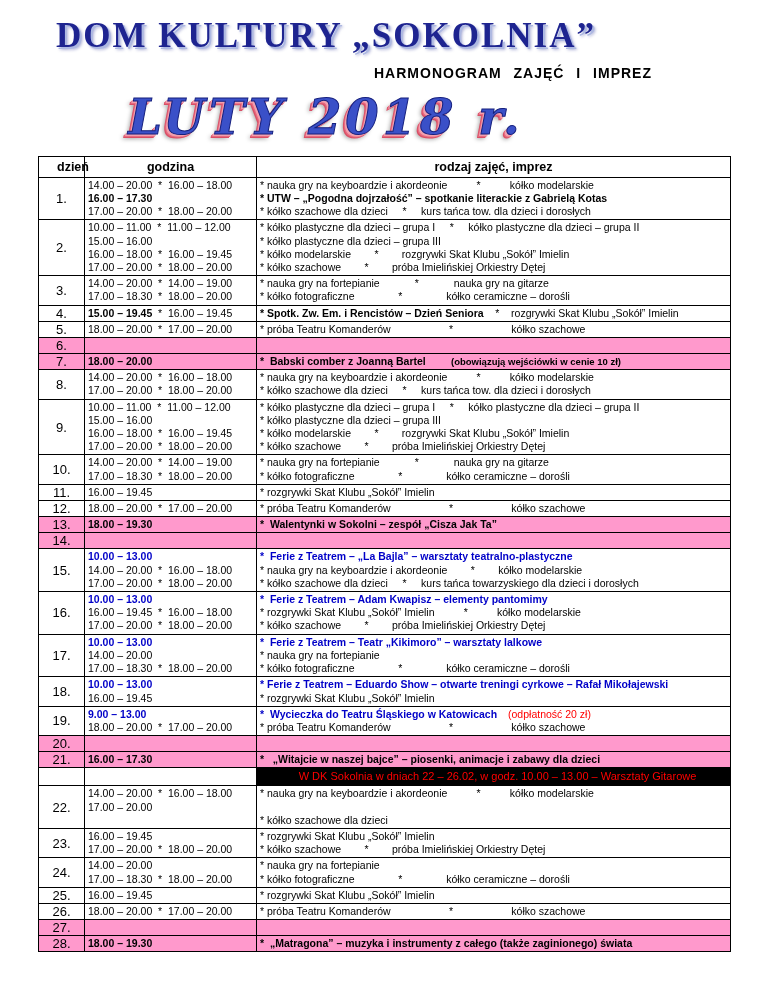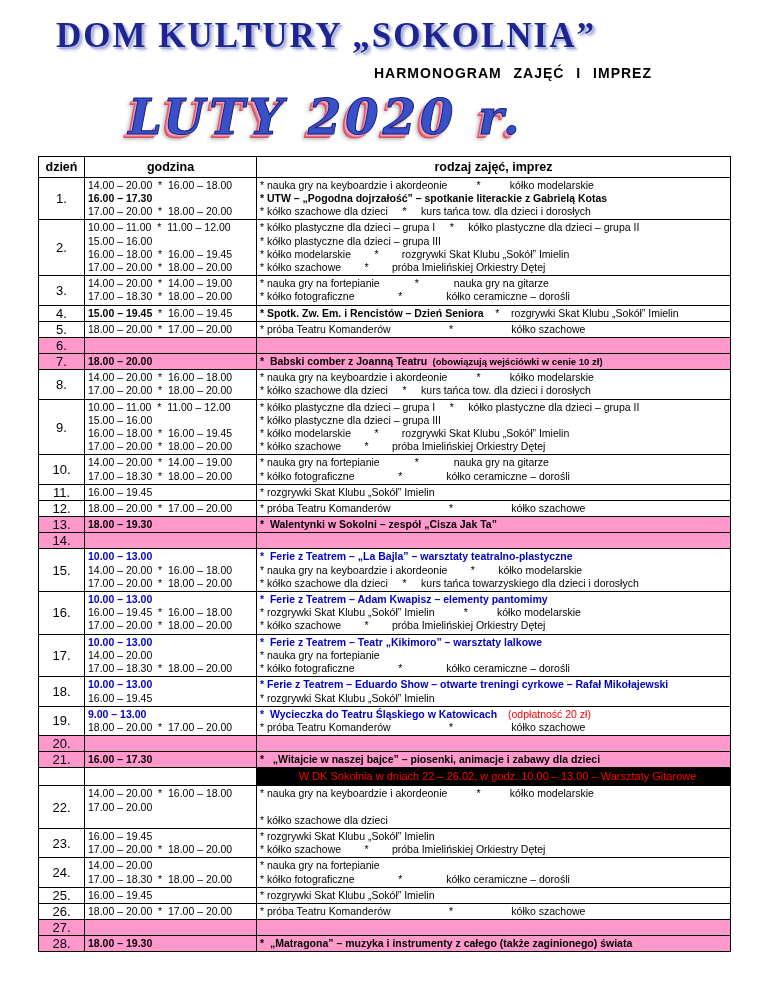--- a/index.html
+++ b/index.html
@@ -29,42 +29,42 @@
     color:#3a50c8;
     -webkit-text-stroke:1px #16207e;
     text-shadow:-2px 2px 0 #f2a0ae, -3px 3px 0 #e8697e, -4px 4px 0 #d94f66, -5px 5px 4px rgba(0,0,0,.35);
   }
 
   table.schedule {
     border-collapse:collapse; table-layout:fixed;
     width:692px; margin-left:38px;
   }
   th, td { border:1px solid #000; vertical-align:top; }
-  th { font-size:12.5px; padding:3px 6px; text-align:center; background:#fff; }
+  th { font-size:12.5px; padding:3px 18px; text-align:center; background:#fff; }
   td { padding:1px 3px; height:16px; background:#fff; }
   td.day { text-align:center; font-size:13px; vertical-align:middle; padding:0 1px; }
   td.time  { font-size:10.5px; white-space:pre; overflow:hidden; }
   td.events{ font-size:10.5px; white-space:pre; overflow:hidden; }
   tr.pink td { background:#FF99CC; }
   .line { line-height:13.2px; min-height:13.2px; }
   .s-n  { }
   .s-b  { font-weight:bold; }
   .s-bb { font-weight:bold; color:#0000C8; }
   .s-br { font-weight:normal; color:#FF0000;margin-left:8px; }
-  .s-bs { font-weight:bold; font-size:9.5px; }
+  .s-bs { font-weight:bold; font-size:9.5px;margin-left:20px; }
   td.events.banner { text-align:center; vertical-align:middle; }
   td.events.banner .line { font-size:11px; line-height:15px; }
 </style>
 </head>
 <body>
 
 <div class="page">
   <div class="title">DOM  KULTURY  „SOKOLNIA”</div>
   <div class="subtitle">HARMONOGRAM  ZAJĘĆ  I  IMPREZ</div>
-  <div class="month">LUTY  2020 r.</div>
+  <div class="month">LUTY  2018 r.</div>
 
   <table class="schedule">
     <colgroup>
       <col style="width:46px">
       <col style="width:172px">
       <col style="width:474px">
     </colgroup>
     <thead>
       <tr>
         <th>dzień</th>
@@ -99,21 +99,21 @@
           <td class="events"><div class="line"><span class="s-n">* próba Teatru Komanderów                    *                    kółko szachowe</span></div></td>
         </tr>
         <tr class="pink">
           <td class="day">6.</td>
           <td class="time"></td>
           <td class="events"></td>
         </tr>
         <tr class="pink">
           <td class="day">7.</td>
           <td class="time"><div class="line"><span class="s-b">18.00 – 20.00</span></div></td>
-          <td class="events"><div class="line"><span class="s-b">*  Babski comber z Joanną Teatru</span><span class="s-bs">  (obowiązują wejściówki w cenie 10 zł)</span></div></td>
+          <td class="events"><div class="line"><span class="s-b">*  Babski comber z Joanną Bartel</span><span class="s-bs">  (obowiązują wejściówki w cenie 10 zł)</span></div></td>
         </tr>
         <tr>
           <td class="day">8.</td>
           <td class="time"><div class="line"><span class="s-n">14.00 – 20.00  *  16.00 – 18.00</span></div><div class="line"><span class="s-n">17.00 – 20.00  *  18.00 – 20.00</span></div></td>
           <td class="events"><div class="line"><span class="s-n">* nauka gry na keyboardzie i akordeonie          *          kółko modelarskie</span></div><div class="line"><span class="s-n">* kółko szachowe dla dzieci     *     kurs tańca tow. dla dzieci i dorosłych</span></div></td>
         </tr>
         <tr>
           <td class="day">9.</td>
           <td class="time"><div class="line"><span class="s-n">10.00 – 11.00  *  11.00 – 12.00</span></div><div class="line"><span class="s-n">15.00 – 16.00</span></div><div class="line"><span class="s-n">16.00 – 18.00  *  16.00 – 19.45</span></div><div class="line"><span class="s-n">17.00 – 20.00  *  18.00 – 20.00</span></div></td>
           <td class="events"><div class="line"><span class="s-n">* kółko plastyczne dla dzieci – grupa I     *     kółko plastyczne dla dzieci – grupa II</span></div><div class="line"><span class="s-n">* kółko plastyczne dla dzieci – grupa III</span></div><div class="line"><span class="s-n">* kółko modelarskie        *        rozgrywki Skat Klubu „Sokół” Imielin</span></div><div class="line"><span class="s-n">* kółko szachowe        *        próba Imielińskiej Orkiestry Dętej</span></div></td>

